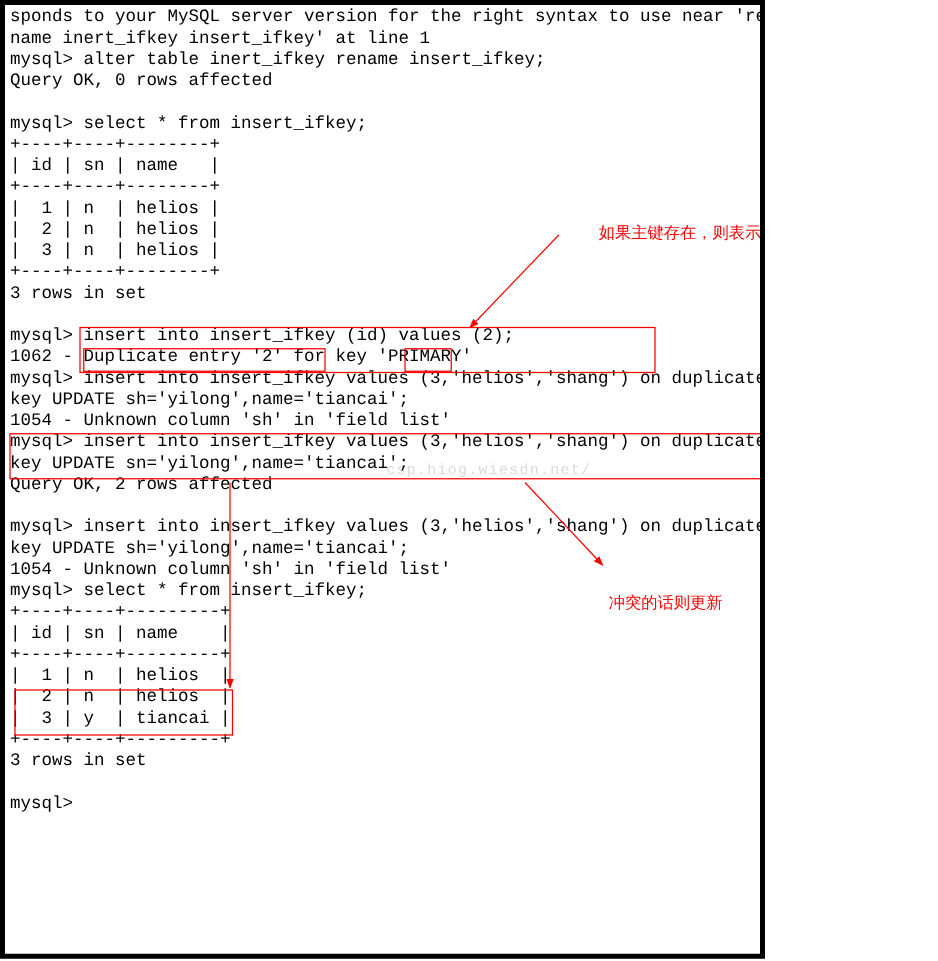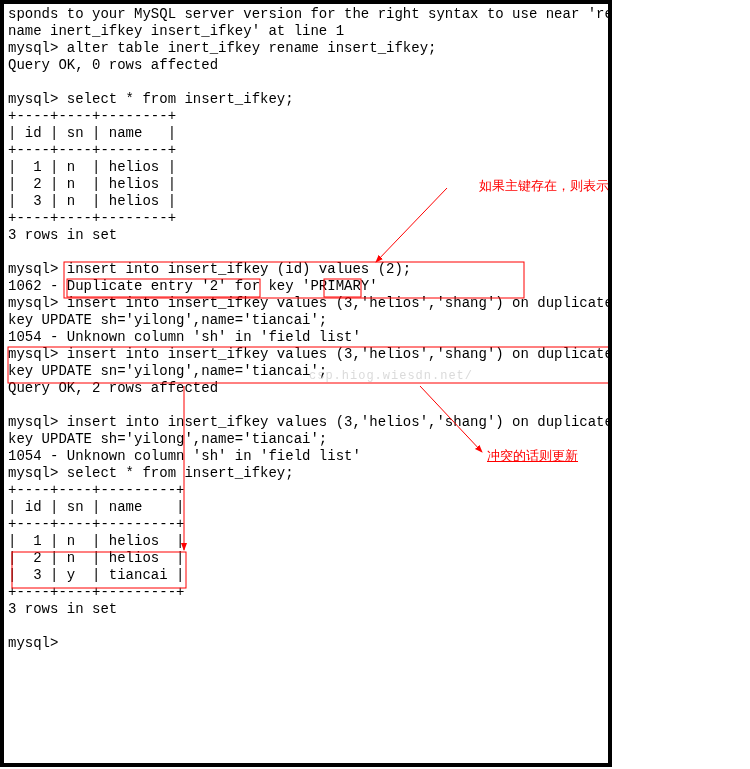--- a/index.html
+++ b/index.html
@@ -114,17 +114,17 @@
     <rect x="4" y="343" width="740" height="36" fill="none" stroke="#ff0000" stroke-width="1"></rect>
 
     <line x1="416" y1="382" x2="478" y2="448" stroke="#ff0000" stroke-width="1" marker-end="url(#arrowhead)"></line>
 
     <rect x="8" y="548" width="174" height="36" fill="none" stroke="#ff0000" stroke-width="1"></rect>
 
     <line x1="180" y1="382" x2="180" y2="546" stroke="#ff0000" stroke-width="1" marker-end="url(#arrowhead)"></line>
   </svg>
 
   <div class="annot" style="left:443px; top:173px;margin-left:32px;">如果主键存在，则表示冲突不能插入</div>
-  <div class="annot" style="left:483px; top:443px;text-decoration:underline;">冲突的话则更新</div>
+  <div class="annot" style="left:483px; top:469px;">冲突的话则更新</div>
 
   <div class="watermark" style="left:305px; top:332px;">csp.hiog.wiesdn.net/</div>
 
 </div>
 
 </body></html>

